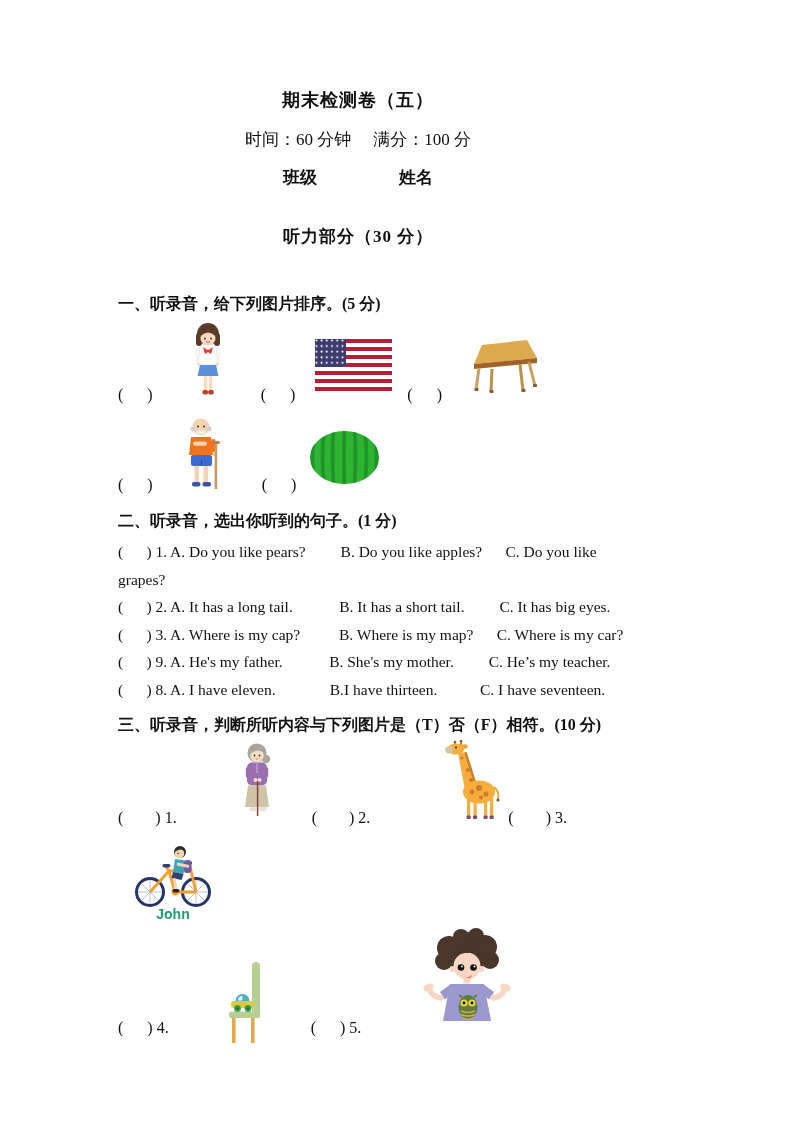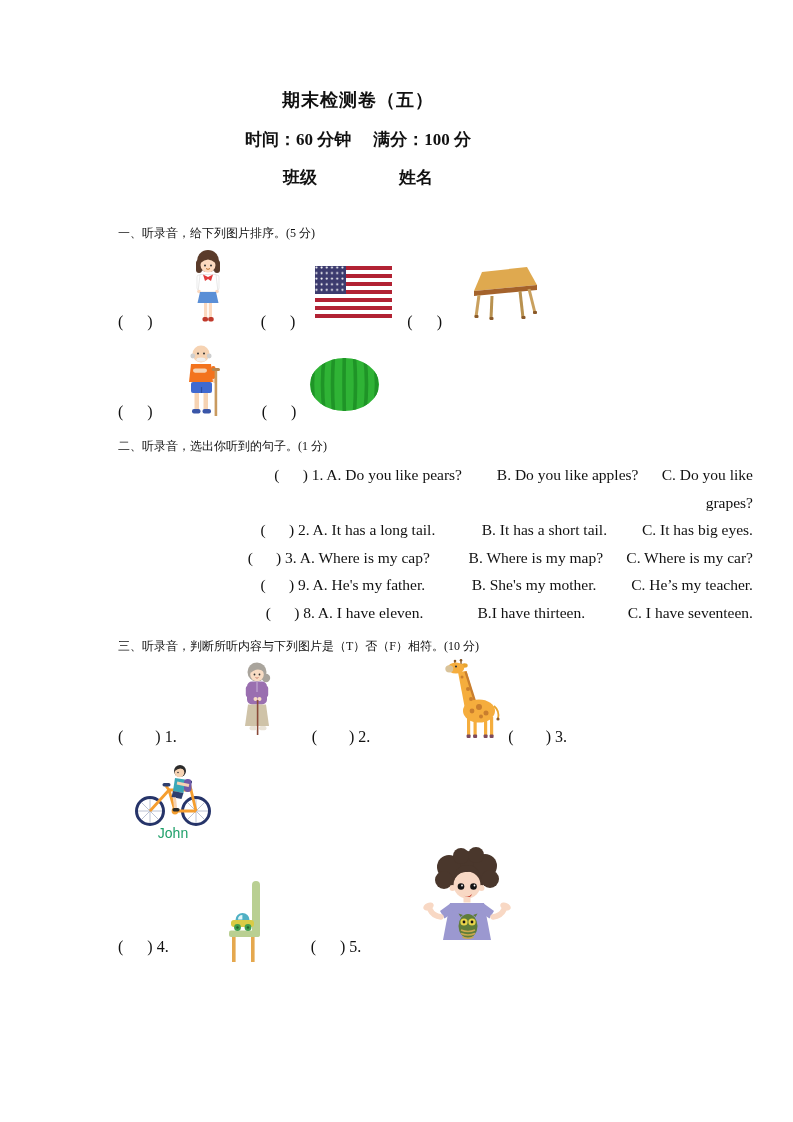--- a/index.html
+++ b/index.html
@@ -9,55 +9,56 @@
     background:#fff;
     overflow:hidden;
     font-family:"Liberation Serif","DejaVu Serif",serif;
     color:#111;
     box-sizing:border-box;
     padding:88px 40px 0 118px;
   }
   
   .head-block{ text-align:center; margin:0 115px 0 -40px; }
   .exam-title{ font-size:18px; font-weight:bold; margin:0 0 16px 0; letter-spacing:1px;}
-  .meta-line{ font-size:17px; font-weight:bold; margin:0 0 15px 0;}
+  .meta-line{ font-size:17px; font-weight:normal; margin:0 0 15px 0;}
   .meta-gap{ display:inline-block; width:22px; }
   .class-line{ font-size:17px; font-weight:bold; margin:0 0 36px 0;}
   .class-gap{ display:inline-block; width:82px; }
   .part-title{ font-size:17px; font-weight:bold; margin:0 0 46px 0; letter-spacing:1px;}
 
-  .sec-heading{ font-size:12px; font-weight:normal; margin:0 0 6px 0; }
+  .sec-heading{ font-size:16px; font-weight:bold; margin:0 0 6px 0; }
   .sec2-heading{ margin-top:16px; }
   .sec3-heading{ margin-top:12px; margin-bottom:4px; }
 
   .img-row{ display:flex; align-items:flex-end; }
   .row-1a{ margin-top:6px; }
   .row-1b{ margin-top:12px; }
   .row-3a{ margin-top:4px; }
   .row-3b{ margin-top:12px; margin-left:15px; }
   .row-3c{ margin-top:6px; }
 
   .blank{ font-size:16px; white-space:pre; line-height:20px; }
 
-  .qline{ font-size:15.5px; margin:0; white-space:pre; line-height:27.5px;text-align:right; }
+  .qline{ font-size:15.5px; margin:0; white-space:pre; line-height:27.5px; }
 
   .fig{ display:block; }
   .bike-wrap{ display:flex; flex-direction:column; align-items:center; }
   .bike-label{ font-family:"Liberation Sans","DejaVu Sans",sans-serif;
-               font-size:14px; font-weight:normal; color:#1fa06a; margin-top:-2px; }
+               font-size:14px; font-weight:bold; color:#1fa06a; margin-top:-2px; }
 </style>
 </head>
 <body>
 
 <div class="page">
 
   <div class="head-block">
     <h1 class="exam-title">期末检测卷（五）</h1>
     <p class="meta-line"><span>时间：60 分钟</span><span class="meta-gap"></span><span>满分：100 分</span></p>
     <p class="class-line"><span>班级</span><span class="class-gap"></span><span>姓名</span></p>
+    <p class="part-title">听力部分（30 分）</p>
   </div>
 
   <p class="sec-heading">一、听录音，给下列图片排序。(5 分)</p>
 
   <div class="img-row row-1a">
     <span class="blank">(      )</span>
 
     <span class="fig" style="margin-left:35px">
       <svg width="40" height="80" viewBox="0 0 40 80">
         <circle cx="20" cy="13" r="11" fill="#5a3b2a"></circle>

